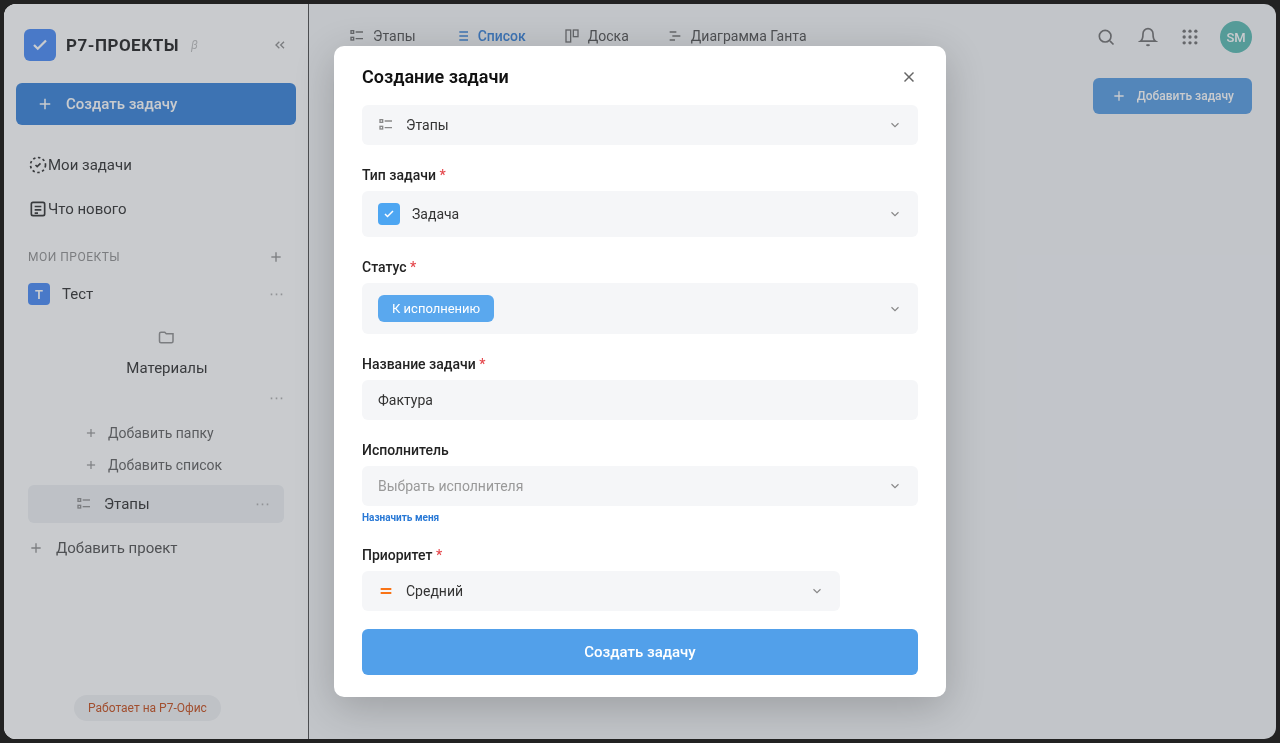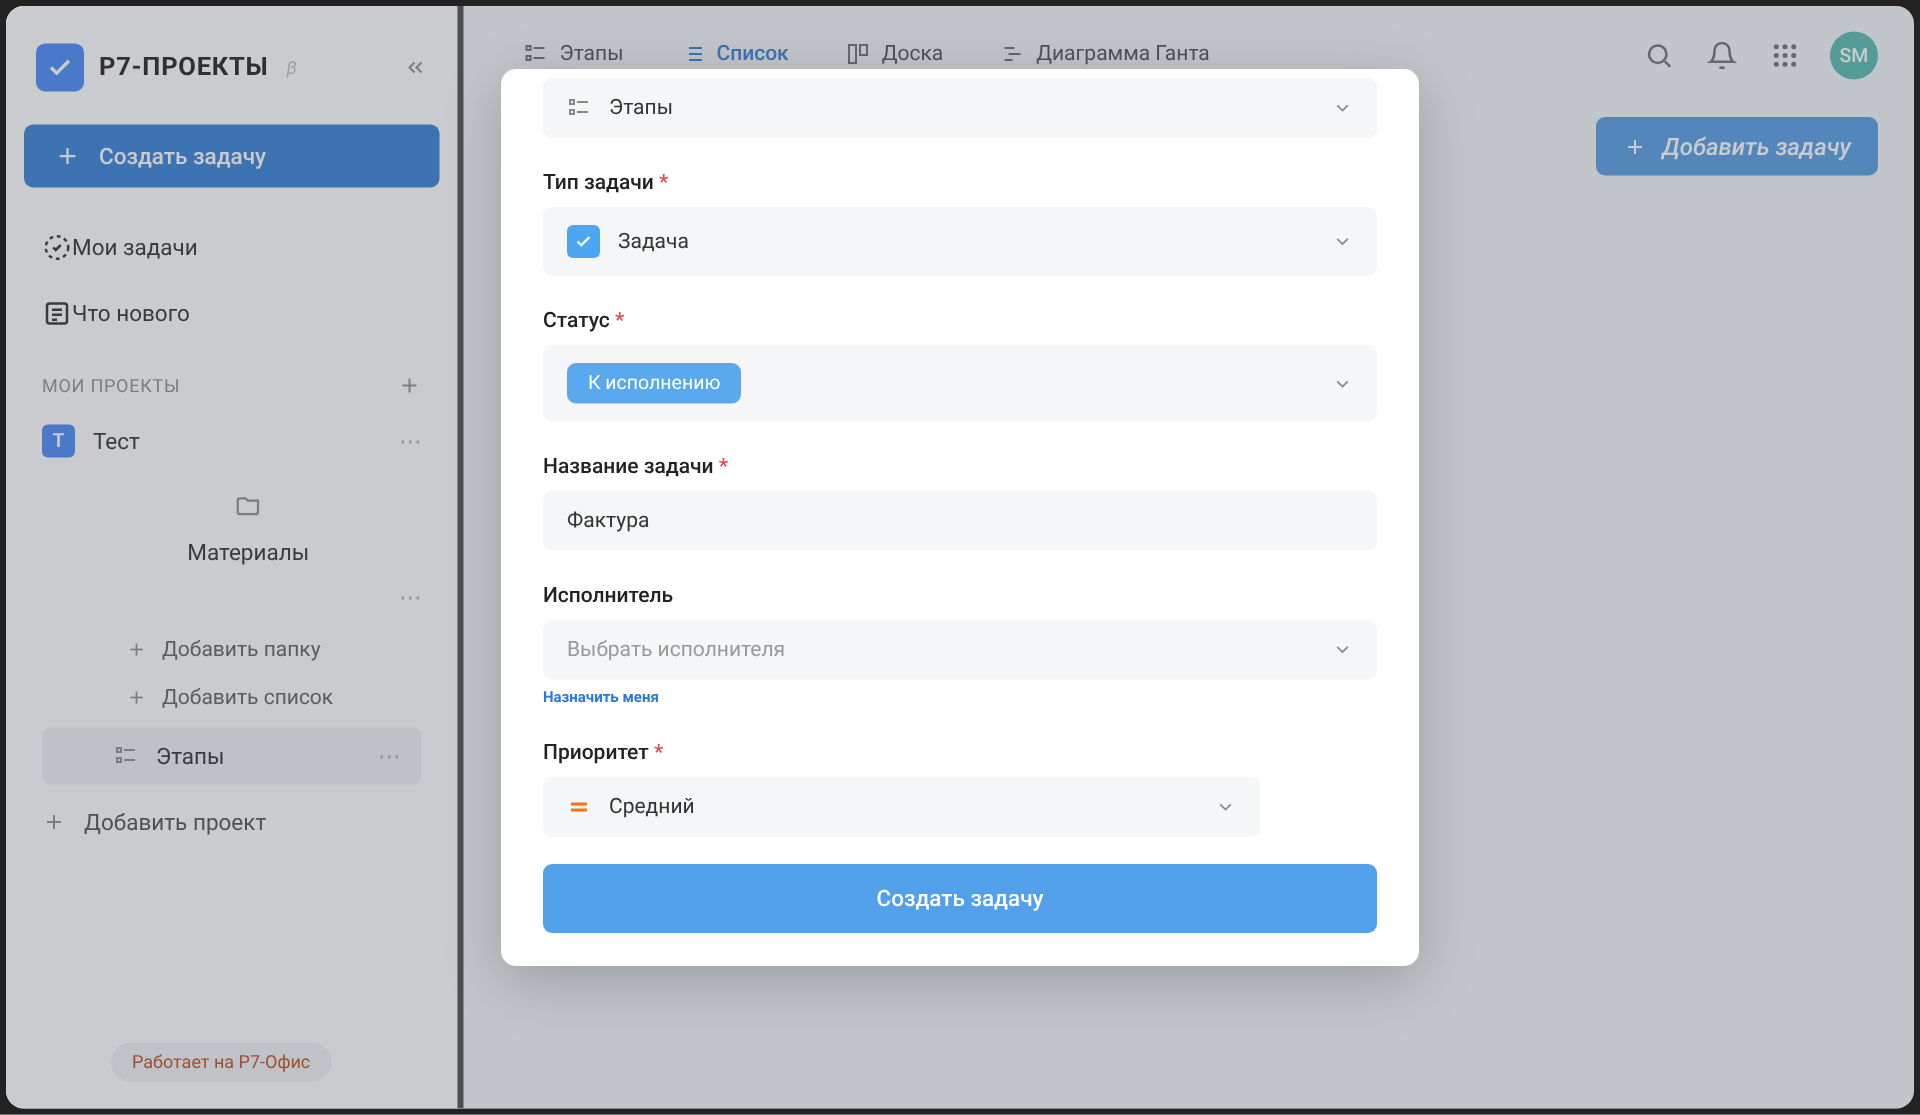--- a/index.html
+++ b/index.html
@@ -1,18 +1,18 @@
 <!DOCTYPE html>
 <html><head>
 <meta charset="utf-8">
 <style>
 * { box-sizing: border-box; margin: 0; padding: 0; font-family: -apple-system, BlinkMacSystemFont, 'Segoe UI', Roboto, sans-serif; }
 body { background: #222; padding: 4px; width: 1280px; height: 743px; overflow: hidden; }
 .app-frame { width: 100%; height: 100%; background: #f5f6f8; border-radius: 12px; overflow: hidden; position: relative; display: flex; }
-.sidebar { width: 305px; background: #fff; border-right: 4px solid #404040; display: flex; flex-direction: column; padding: 20px 10px; position: relative; }
+.sidebar { width: 305px; background: #fff; border-right: 1px solid #404040; display: flex; flex-direction: column; padding: 20px 10px; position: relative; }
 .logo-row { display: flex; align-items: center; gap: 10px; padding: 5px 10px 18px; }
 .logo-icon { width: 32px; height: 32px; background: #3b82f6; border-radius: 6px; display: flex; align-items: center; justify-content: center; color: #fff; }
 .logo-text { font-size: 17px; font-weight: 700; color: #111; letter-spacing: 0.5px; }
 .beta { font-style: italic; color: #bbb; font-size: 12px; margin-left: 2px; }
 .collapse-btn { margin-left: auto; color: #888; cursor: pointer; }
 .create-task-btn { background: #2979d6; color: #fff; border: none; border-radius: 6px; padding: 12px 20px; font-size: 15px; font-weight: 500; display: flex; align-items: center; gap: 12px; cursor: pointer; margin: 4px 2px 18px 2px; }
 .nav-item { display: flex; align-items: center; padding: 12px 14px; font-size: 15px; color: #222; cursor: pointer; border-radius: 6px; }
 .section-header { display: flex; align-items: center; justify-content: space-between; padding: 18px 14px 8px; font-size: 12px; color: #888; text-transform: uppercase; letter-spacing: 0.5px; }
 .project-item { display: flex; align-items: center; gap: 12px; padding: 10px 14px; font-size: 15px; color: #222; border-radius: 6px; position: relative; }
 .proj-badge { width: 22px; height: 22px; background: #3b82f6; color: #fff; border-radius: 4px; display: flex; align-items: center; justify-content: center; font-size: 13px; font-weight: 600; }
@@ -25,21 +25,21 @@
 .main { flex: 1; display: flex; flex-direction: column; }
 .topbar { display: flex; align-items: center; padding: 14px 24px; gap: 6px; }
 .view-tab { display: flex; align-items: center; gap: 8px; padding: 10px 16px; font-size: 14px; color: #444; cursor: pointer; border-bottom: 2px solid transparent; }
 .view-tab.active { color: #2979d6; border-bottom-color: #2979d6; font-weight: 500; }
 .topbar-right { margin-left: auto; display: flex; align-items: center; gap: 18px; }
 .icon-btn { color: #666; cursor: pointer; display: flex; align-items: center; justify-content: center; width: 24px; height: 24px; }
 .avatar { width: 32px; height: 32px; border-radius: 50%; background: #4db6ac; color: #fff; display: flex; align-items: center; justify-content: center; font-size: 13px; font-weight: 500; }
 .toolbar { display: flex; align-items: center; padding: 8px 24px; gap: 16px; }
 .search-box { flex: 0 0 380px; background: #eef0f3; border-radius: 6px; display: flex; align-items: center; padding: 10px 14px; gap: 10px; color: #888; }
 .search-input { border: none; background: transparent; outline: none; font-size: 14px; flex: 1; color: #333; }
-.add-task-btn { margin-left: auto; background: #4a95e0; color: #fff; border: none; border-radius: 6px; padding: 10px 18px; font-size: 16px; font-weight: 500; display: flex; align-items: center; gap: 10px; cursor: pointer; font-style: italic; }
+.add-task-btn { margin-left: auto; background: #4a95e0; color: #fff; border: none; border-radius: 6px; padding: 10px 18px; font-size: 12px; font-weight: 500; display: flex; align-items: center; gap: 10px; cursor: pointer; }
 .overlay { position: absolute; inset: 0; background: rgba(100,105,115,0.35); display: flex; align-items: flex-start; justify-content: center; }
 .modal { background: #fff; border-radius: 10px; width: 612px; margin-top: 42px; max-height: 670px; display: flex; flex-direction: column; box-shadow: 0 10px 40px rgba(0,0,0,0.2); }
 .modal-header { display: flex; align-items: center; justify-content: space-between; padding: 20px 28px 12px; }
 .modal-title { font-size: 18px; font-weight: 600; color: #111; }
 .close-btn { color: #666; cursor: pointer; }
 .modal-body { padding: 0 28px 18px; overflow-y: auto; flex: 1; }
 .form-group { margin-top: 22px; }
 .form-label { font-size: 14px; font-weight: 500; color: #222; margin-bottom: 8px; display: block; }
 .req { color: #e5484d; }
 .select-field { background: #f5f6f8; border-radius: 6px; display: flex; align-items: center; padding: 12px 16px; gap: 12px; font-size: 14px; color: #333; cursor: pointer; position: relative; }
@@ -253,20 +253,29 @@
             <line x1="12" y1="5" x2="12" y2="19"></line>
             <line x1="5" y1="12" x2="19" y2="12"></line>
           </svg>
         <span>Добавить задачу</span>
       </button>
     </div>
   </div>
 
   <div class="overlay">
     <div class="modal">
+      <div class="modal-header">
+        <div class="modal-title">Создание задачи</div>
+        <span class="close-btn">
+          <svg width="18" height="18" viewBox="0 0 24 24" fill="none" stroke="currentColor" stroke-width="2">
+              <line x1="18" y1="6" x2="6" y2="18"></line>
+              <line x1="6" y1="6" x2="18" y2="18"></line>
+            </svg>
+        </span>
+      </div>
 
       <div class="modal-body">
 
         <div class="select-field" style="margin-top:6px">
           <span>
             <svg width="16" height="16" viewBox="0 0 24 24" fill="none" stroke="#888" stroke-width="2">
                 <rect x="3" y="4" width="4" height="4"></rect>
                 <rect x="3" y="14" width="4" height="4"></rect>
                 <line x1="10" y1="6" x2="21" y2="6"></line>
                 <line x1="10" y1="16" x2="21" y2="16"></line>

